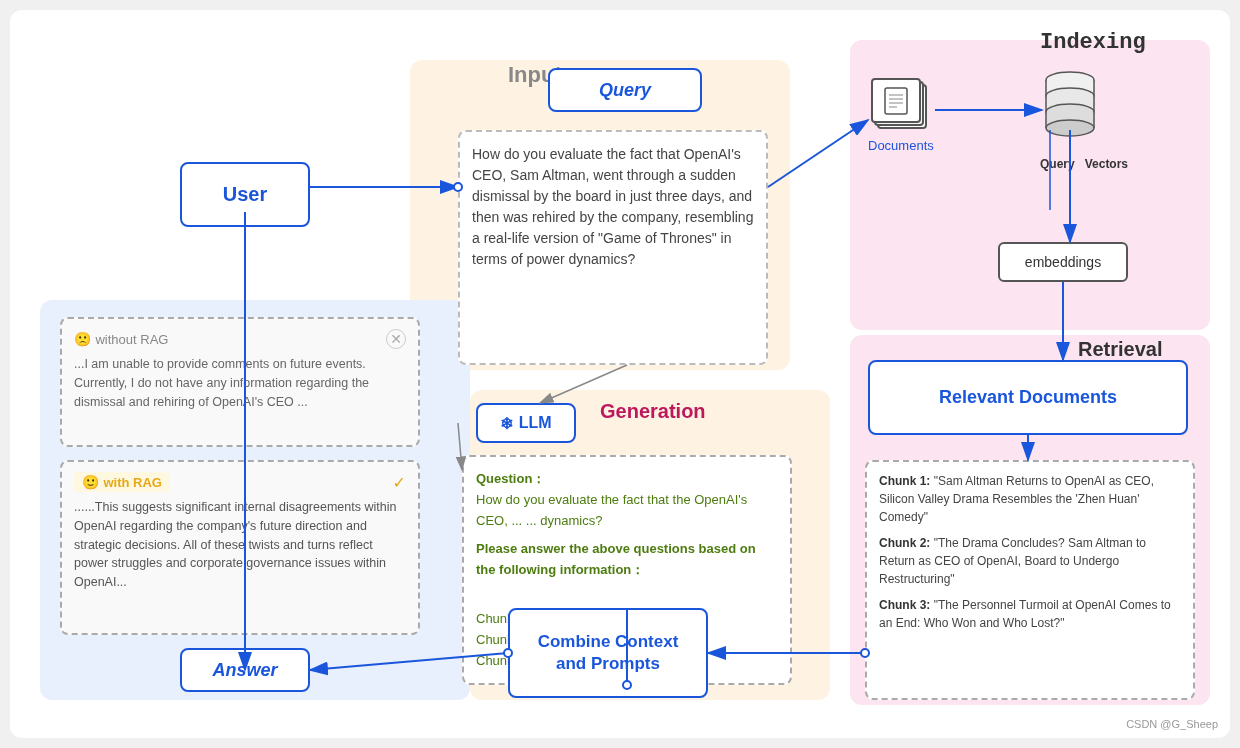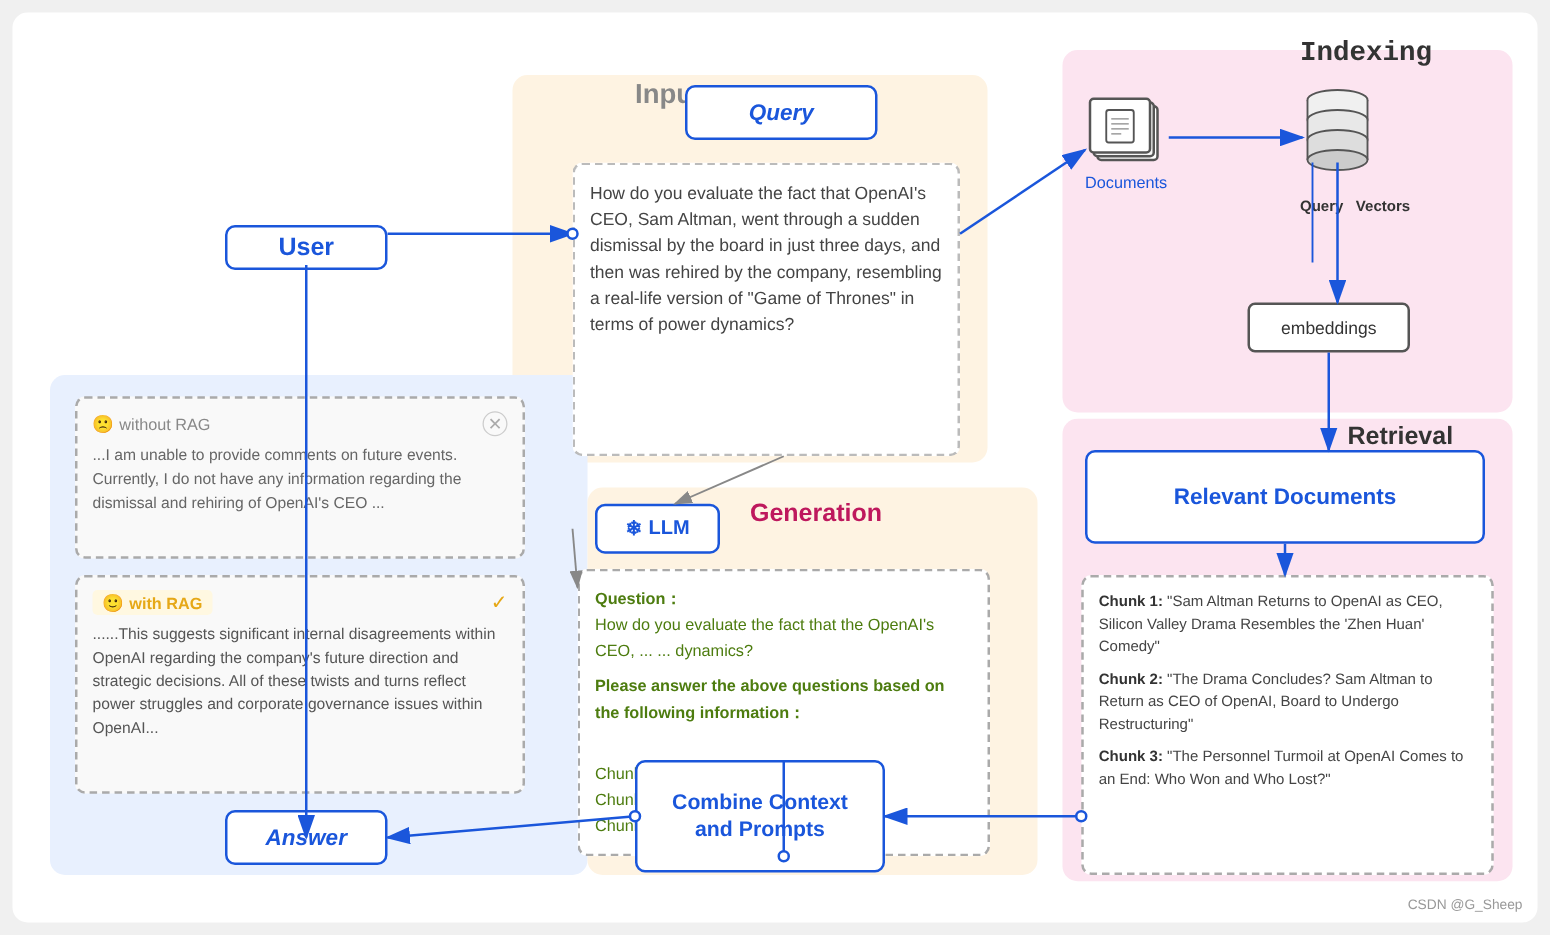--- a/index.html
+++ b/index.html
@@ -67,28 +67,27 @@
       background: #fef3e2;
       border-radius: 12px;
     }
 
     
     .user-box {
       position: absolute;
       top: 152px;
       left: 170px;
       width: 130px;
-      height: 36px;
+      height: 65px;
       border: 2.5px solid #1a56db;
       border-radius: 8px;
       background: white;
       display: flex;
       align-items: center;
       justify-content: center;
-      margin-top: 18px;
     }
     .user-box span {
       font-size: 20px;
       font-weight: bold;
       color: #1a56db;
     }
 
     
     .query-box {
       position: absolute;

